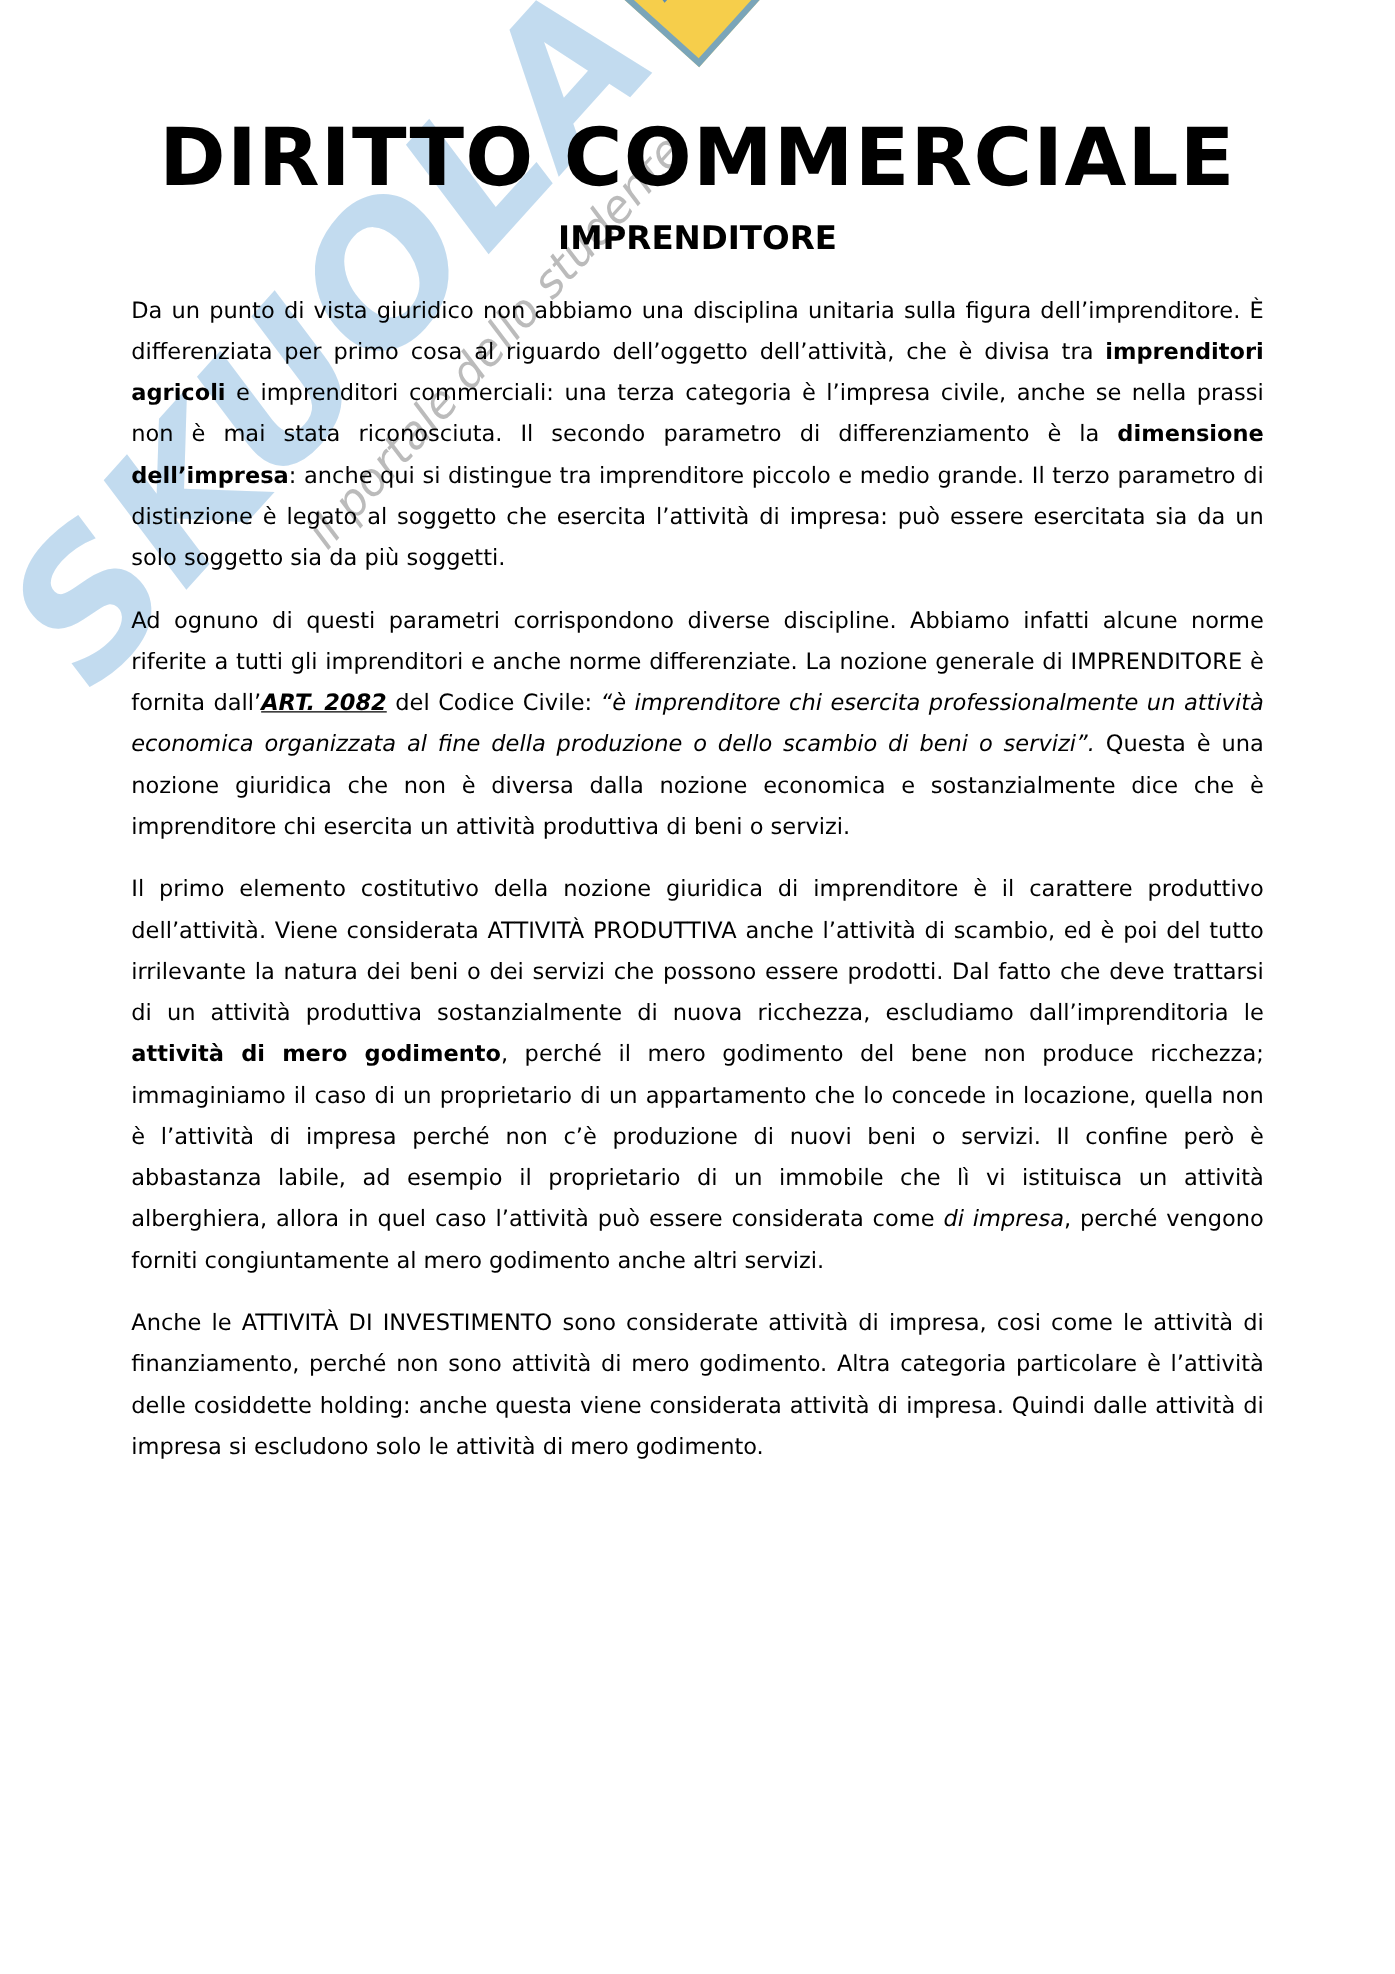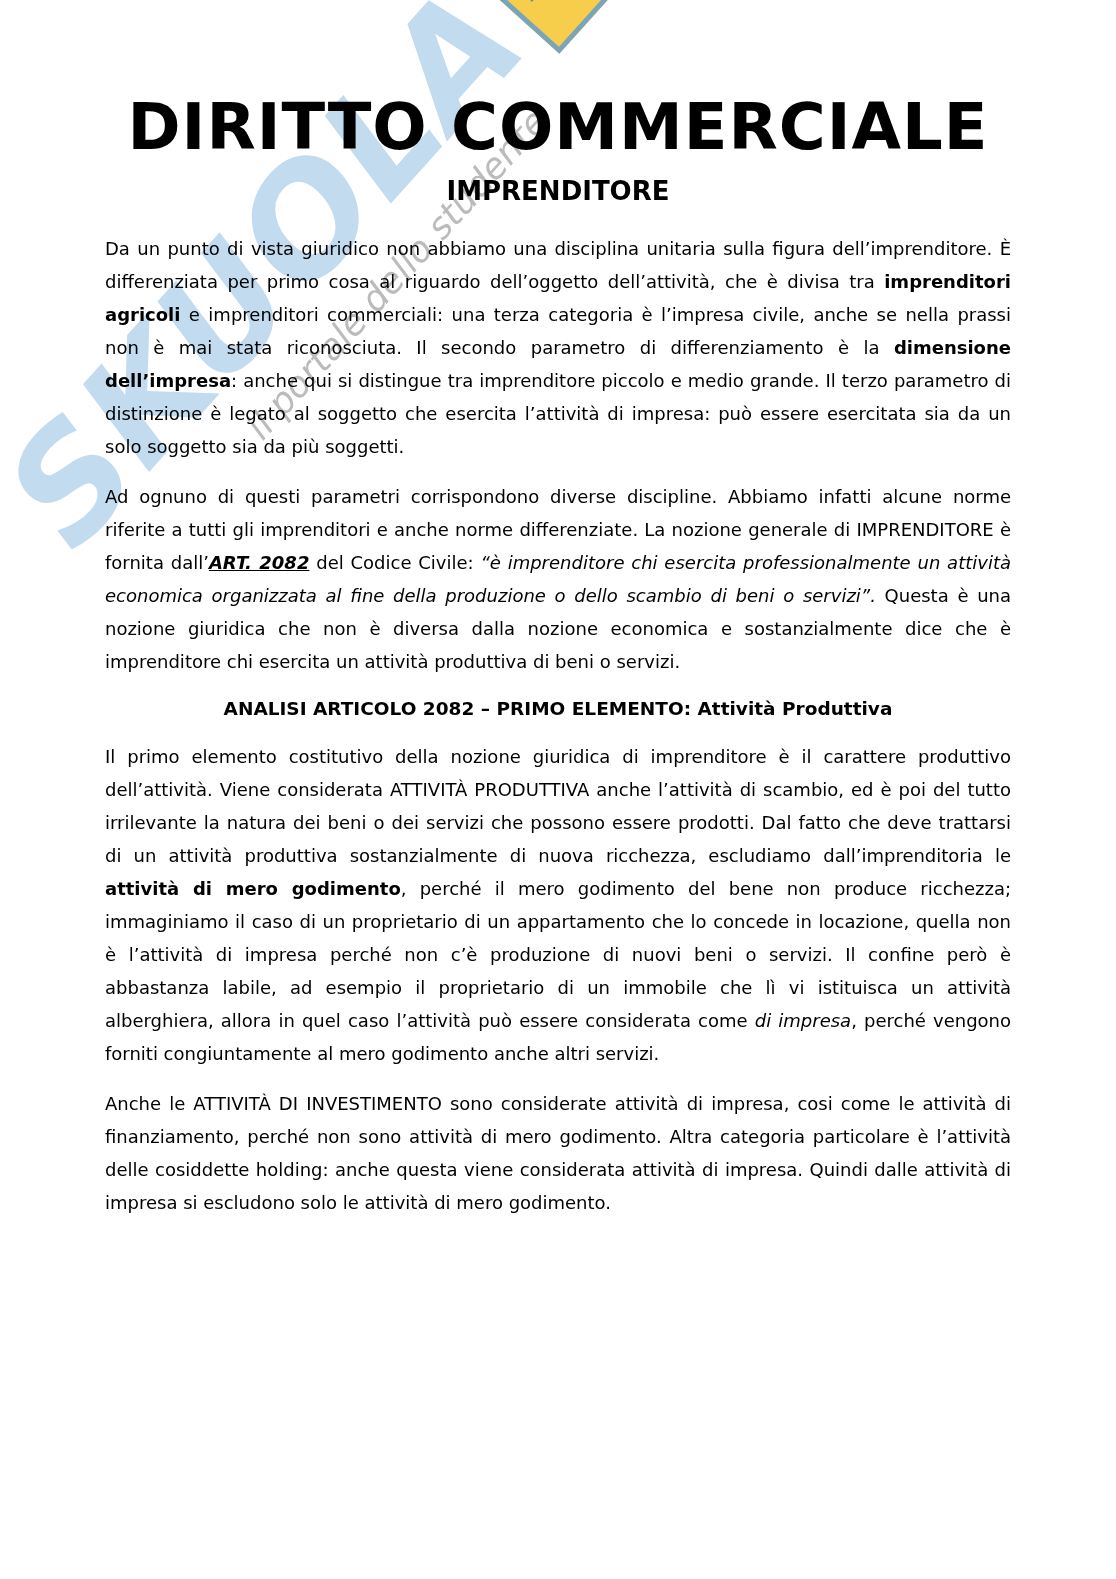--- a/index.html
+++ b/index.html
@@ -122,19 +122,18 @@
     </div>
     <div class="wm-tagline">il portale dello studente</div>
   </div>
 
   <div class="content">
     <h1 class="doc-title">DIRITTO COMMERCIALE</h1>
     <h2 class="doc-subtitle">IMPRENDITORE</h2>
     <div class="doc-body" id="document-body">
         <p><span class="">Da un punto di vista giuridico non abbiamo una disciplina unitaria sulla figura dell’imprenditore. È differenziata per primo cosa al riguardo dell’oggetto dell’attività, che è divisa tra </span><span class="run-bold">imprenditori agricoli</span><span class=""> e imprenditori commerciali: una terza categoria è l’impresa civile, anche se nella prassi non è mai stata riconosciuta. Il secondo parametro di differenziamento è la </span><span class="run-bold">dimensione dell’impresa</span><span class="">: anche qui si distingue tra imprenditore piccolo e medio grande. Il terzo parametro di distinzione è legato al soggetto che esercita l’attività di impresa: può essere esercitata sia da un solo soggetto sia da più soggetti.</span></p>
         <p><span class="">Ad ognuno di questi parametri corrispondono diverse discipline. Abbiamo infatti alcune norme riferite a tutti gli imprenditori e anche norme differenziate. La nozione generale di IMPRENDITORE è fornita dall’</span><span class="run-bold run-italic run-underline">ART. 2082</span><span class=""> del Codice Civile: </span><span class="run-italic">“è imprenditore chi esercita professionalmente un attività economica organizzata al fine della produzione o dello scambio di beni o servizi”.</span><span class=""> Questa è una nozione giuridica che non è diversa dalla nozione economica e sostanzialmente dice che è imprenditore chi esercita un attività produttiva di beni o servizi.</span></p>
-        <h3><span class="run-bold">ANALISI ARTICOLO 2082 – PRIMO ELEMENTO: Attività Produttiva</span></h3>
         <p><span class="">Il primo elemento costitutivo della nozione giuridica di imprenditore è il carattere produttivo dell’attività. Viene considerata ATTIVITÀ PRODUTTIVA anche l’attività di scambio, ed è poi del tutto irrilevante la natura dei beni o dei servizi che possono essere prodotti. Dal fatto che deve trattarsi di un attività produttiva sostanzialmente di nuova ricchezza, escludiamo dall’imprenditoria le </span><span class="run-bold">attività di mero godimento</span><span class="">, perché il mero godimento del bene non produce ricchezza; immaginiamo il caso di un proprietario di un appartamento che lo concede in locazione, quella non è l’attività di impresa perché non c’è produzione di nuovi beni o servizi. Il confine però è abbastanza labile, ad esempio il proprietario di un immobile che lì vi istituisca un attività alberghiera, allora in quel caso l’attività può essere considerata come </span><span class="run-italic">di impresa</span><span class="">, perché vengono forniti congiuntamente al mero godimento anche altri servizi.</span></p>
         <p><span class="">Anche le ATTIVITÀ DI INVESTIMENTO sono considerate attività di impresa, cosi come le attività di finanziamento, perché non sono attività di mero godimento. Altra categoria particolare è l’attività delle cosiddette holding: anche questa viene considerata attività di impresa. Quindi dalle attività di impresa si escludono solo le attività di mero godimento.</span></p>
       </div>
   </div>
 
 </div>
 
 </body></html>

